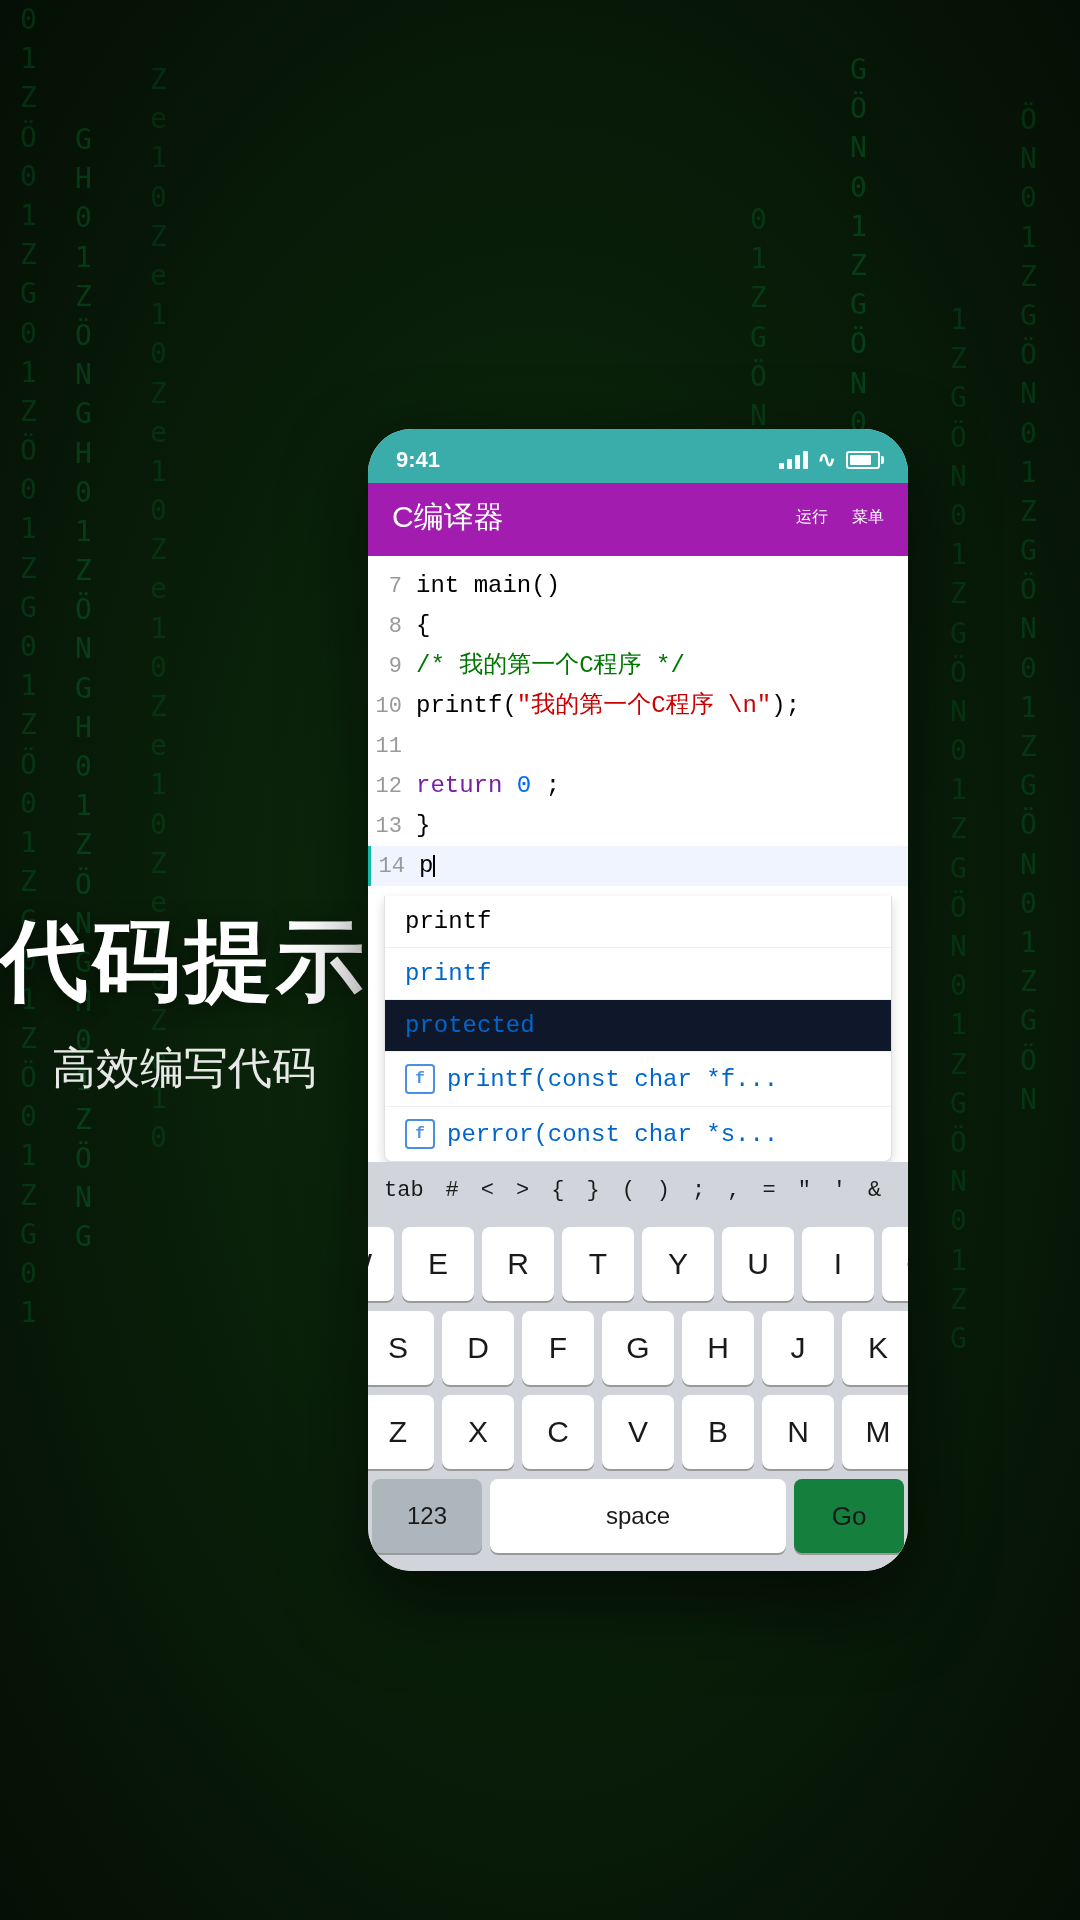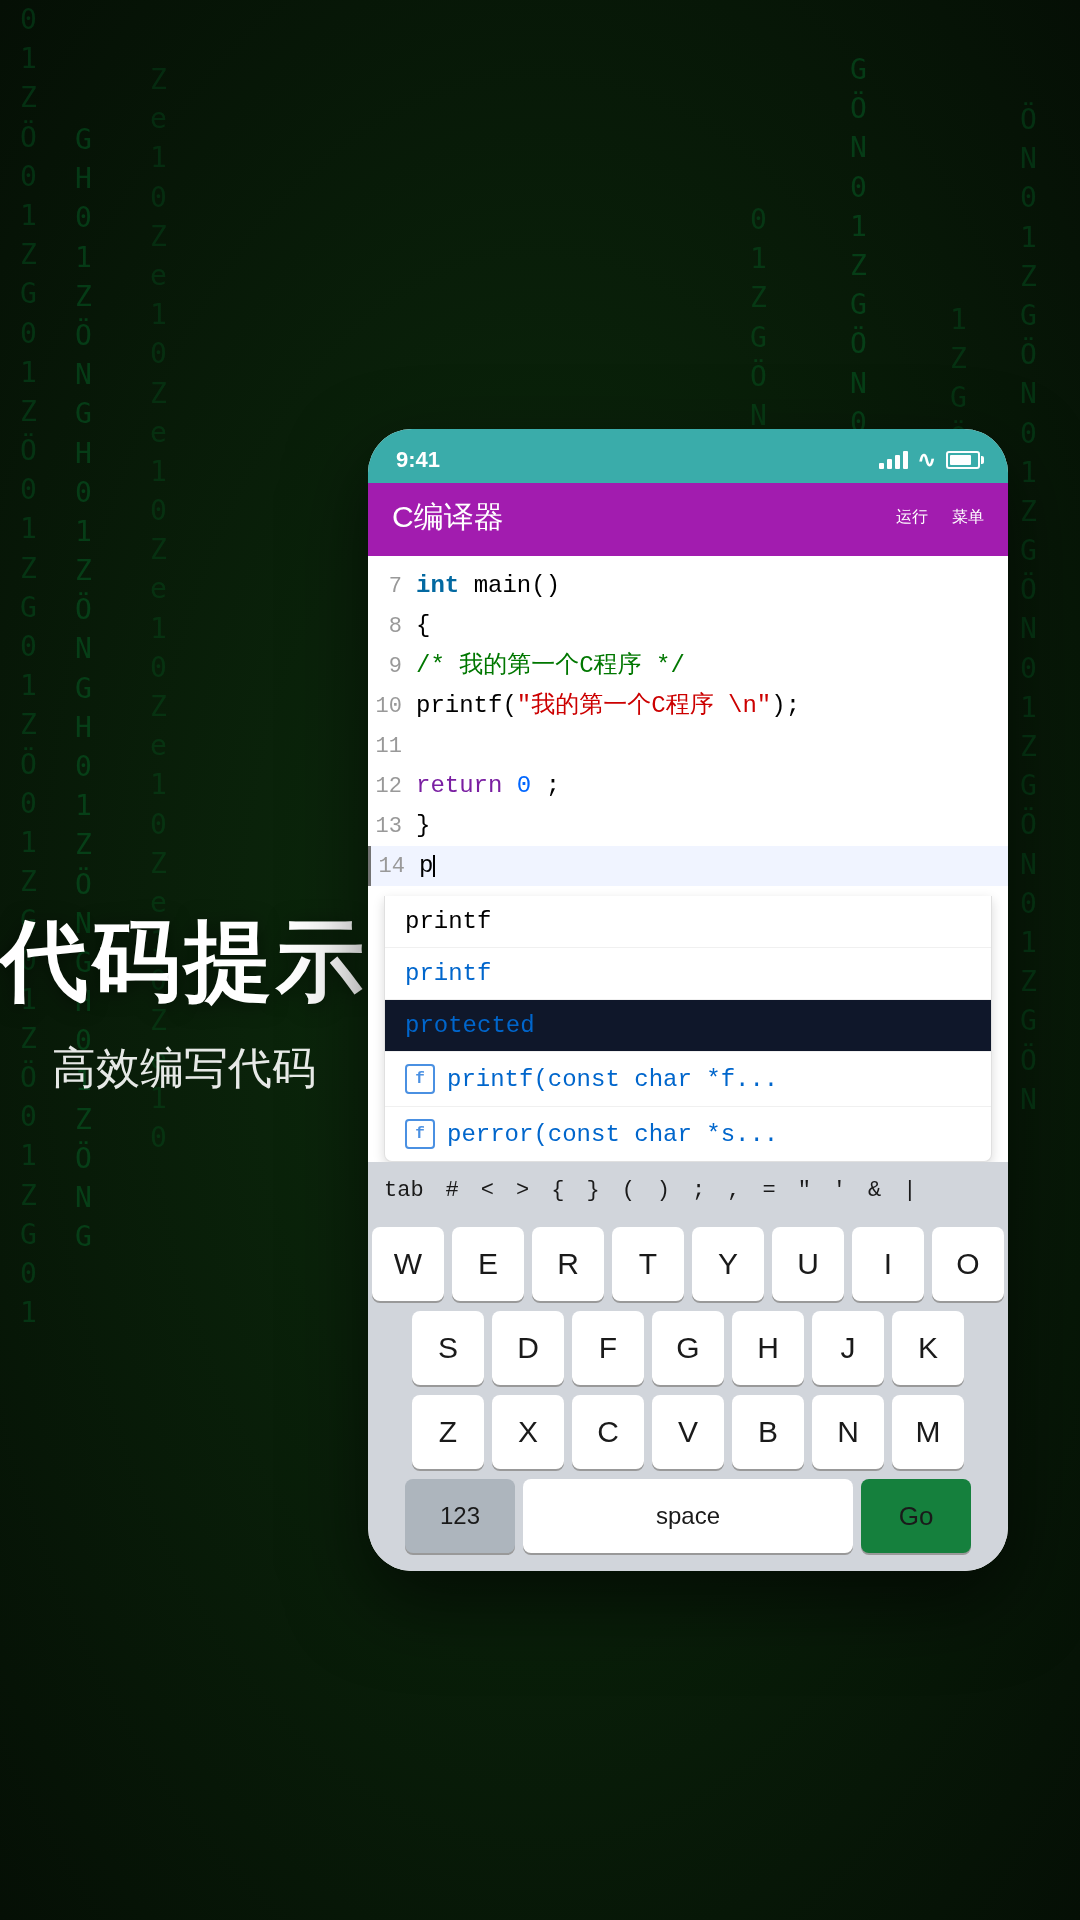--- a/index.html
+++ b/index.html
@@ -69,21 +69,21 @@
     .sub-title {
       font-size: 44px;
       color: #ffffff;
       margin-top: 18px;
       opacity: 0.9;
     }
 
     
     .phone-mockup {
       margin-top: 80px;
-      width: 640px;
+      width: 540px;
       background: #ffffff;
       border-radius: 44px;
       overflow: hidden;
       box-shadow: 0 30px 80px rgba(0,0,0,0.6);
       display: flex;
       flex-direction: column;
     }
 
     
     .status-bar {
@@ -193,28 +193,28 @@
       font-size: 22px;
       flex-shrink: 0;
     }
 
     .code-content {
       flex: 1;
     }
     .kw-purple { color: #7a1fa2; }
     .str-red { color: #cc0000; }
     .comment-green { color: #007700; }
-    .kw-int { color: #0369a1; font-weight: 700; text-align: center; }
+    .kw-int { color: #000000; font-weight: 400; text-align: center; }
     .plain { color: #000000; }
     .num-blue { color: #0066ff; }
 
     
     .cursor-line {
       background: #f0f4ff;
-      border-left: 3px solid #737373;
+      border-left: 3px solid #14b8a6;
     }
 
     .cursor {
       display: inline-block;
       width: 2px;
       height: 22px;
       background: #000;
       vertical-align: middle;
       animation: blink 1s step-end infinite;
     }

